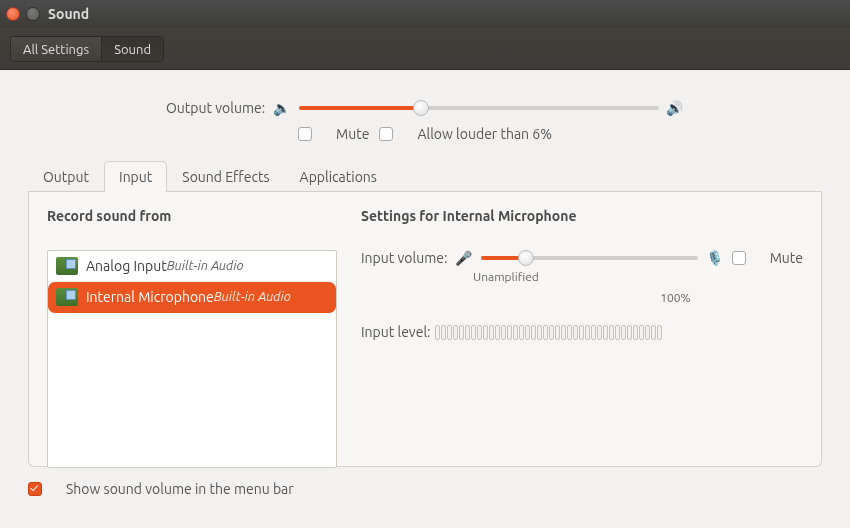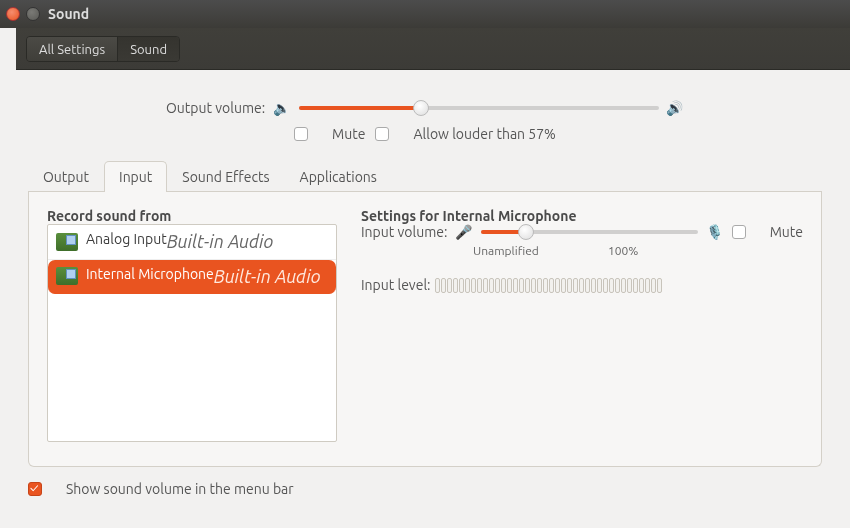--- a/index.html
+++ b/index.html
@@ -3,21 +3,21 @@
 <meta charset="utf-8">
 <style>
 * { box-sizing: border-box; margin: 0; padding: 0; }
 body { font-family: "Ubuntu", "Segoe UI", sans-serif; font-size: 14px; background: #f2f1f0; width: 850px; height: 528px; overflow: hidden; color: #3c3c3c; }
 .titlebar { height: 28px; background: linear-gradient(#4c4c4c, #3c3b37); display: flex; align-items: center; padding: 0 6px; gap: 8px; }
 .win-btns { display: flex; gap: 6px; }
 .win-btn { width: 14px; height: 14px; border-radius: 50%; display: inline-block; }
 .win-close { background: radial-gradient(circle at 40% 35%, #f58d6f, #e95420); border: 1px solid #a33; }
 .win-min { background: radial-gradient(circle at 40% 35%, #7a7a76, #5a5a56); border: 1px solid #333; }
 .title-text { color: #ddd; font-weight: bold; font-size: 14px; }
-.pathbar { height: 42px; background: linear-gradient(#403f3a, #3c3b37); border-bottom: 1px solid #2a2a26; padding: 6px 10px; display: flex; align-items: center; margin-left: 16px; }
+.pathbar { height: 42px; background: linear-gradient(#403f3a, #3c3b37); border-bottom: 1px solid #2a2a26; padding: 6px 10px; display: flex; align-items: center; }
 .breadcrumb { display: flex; border: 1px solid #2a2a26; border-radius: 4px; overflow: hidden; }
 .breadcrumb-item { padding: 5px 12px; background: linear-gradient(#4b4a45, #3f3e39); color: #ddd; font-size: 13px; border-right: 1px solid #2a2a26; }
 .breadcrumb-item.active { background: linear-gradient(#35342f, #3a3934); }
 .breadcrumb-item:last-child { border-right: none; }
 .content { padding: 30px 28px 12px; }
 .output-row { display: flex; align-items: center; justify-content: center; gap: 8px; margin-bottom: 10px; }
 .label { color: #555; }
 .slider-track { position: relative; height: 4px; background: #d0cfce; border-radius: 2px; }
 .slider-fill { position: absolute; height: 4px; background: #e95420; border-radius: 2px; left: 0; top: 0; }
 .slider-thumb { position: absolute; width: 16px; height: 16px; background: radial-gradient(circle at 40% 35%, #fff, #ddd); border: 1px solid #bbb; border-radius: 50%; top: -6px; transform: translateX(-50%); }
@@ -26,35 +26,35 @@
 .chk { display: flex; align-items: center; gap: 24px; color: #555; }
 .chk-box { width: 14px; height: 14px; border: 1px solid #aaa; border-radius: 3px; background: #fff; position: relative; display: inline-block; }
 .chk-box.checked { background: #e95420; border-color: #c74418; }
 .chk-box.checked::after { content: "✓"; color: #fff; position: absolute; top: -2px; left: 1px; font-size: 12px; }
 .tabs { display: flex; border-bottom: 1px solid #d4d0c8; position: relative; }
 .tab { padding: 7px 14px; color: #555; border: 1px solid transparent; border-bottom: none; position: relative; top: 1px; }
 .tab.active { background: #f7f6f5; border-color: #d4d0c8; border-radius: 5px 5px 0 0; font-weight: normal; }
 .tab-panel { border: 1px solid #d4d0c8; border-top: none; border-radius: 0 0 6px 6px; background: #f7f6f5; padding: 16px 18px; height: 275px; display: flex; gap: 24px; }
 .col-left { width: 290px; }
 .col-right { flex: 1; }
-.section-title { font-weight: bold; color: #4a4a4a; margin-bottom: 0; }
+.section-title { font-weight: bold; color: #4a4a4a; margin-bottom: 26px; }
 .listbox { border: 1px solid #cfcbc2; background: #fff; height: 218px; border-radius: 2px; overflow: hidden; }
 .list-item { display: flex; align-items: center; gap: 8px; padding: 6px 8px; border-bottom: 1px solid #eee; }
 .list-item.selected { background: #e95420; color: #fff; border-bottom-color: #e95420; border-radius: 7px; }
 .list-item.selected .li-sub { color: #ffe9de; }
 .li-icon { width: 22px; height: 18px; background: linear-gradient(#5a8f3d, #3f6e2a); border-radius: 2px; position: relative; flex-shrink: 0; }
 .li-icon::after { content: ""; position: absolute; right: 2px; top: 2px; width: 8px; height: 8px; background: #b0d0f0; border: 1px solid #6090c0; }
 .li-text { display: flex; flex-direction: row; line-height: 1.2; }
 .li-title { font-size: 14px; }
-.li-sub { font-size: 18px; font-style: italic; color: #666; }
+.li-sub { font-size: 13px; font-style: italic; color: #666; }
 .input-vol-row { display: flex; align-items: center; gap: 8px; margin-bottom: 4px; }
 .input-slider { flex: 1; }
 .scale-row { display: flex; font-size: 12px; color: #666; margin-bottom: 20px; padding-left: 112px; padding-right: 60px; }
 .scale-unamp { flex: 0 0 50%; text-align: left; }
-.scale-100 { flex: 0 0 50%; text-align: left; }
+.scale-100 { flex: 0 0 50%; text-align: center; margin-top: 21px; }
 .level-row { display: flex; align-items: center; gap: 4px; }
 .level-meter { display: flex; gap: 1px; }
 .level-seg { width: 5px; height: 15px; border: 1px solid #c8c4bb; border-radius: 2px; background: #f2f1ee; }
 .footer-chk { margin-top: 14px; }
 .mic-icon { font-size: 14px; }
 .spk-icon { font-size: 14px; color: #555; }
 </style>
 </head>
 <body>
 
@@ -85,21 +85,21 @@
     <span class="spk-icon">🔊</span>
   </div>
 
   <div class="mute-row">
     <label class="chk">
       <span class="chk-box" id="out-mute-box"></span>
       <span>Mute</span>
     </label>
     <label class="chk">
       <span class="chk-box" id="allow-louder-box"></span>
-      <span>Allow louder than 57%</span>
+      <span>Allow louder than 6%</span>
     </label>
   </div>
 
   <div class="tabs">
     <div class="tab">Output</div>
     <div class="tab active">Input</div>
     <div class="tab">Sound Effects</div>
     <div class="tab">Applications</div>
   </div>
 

